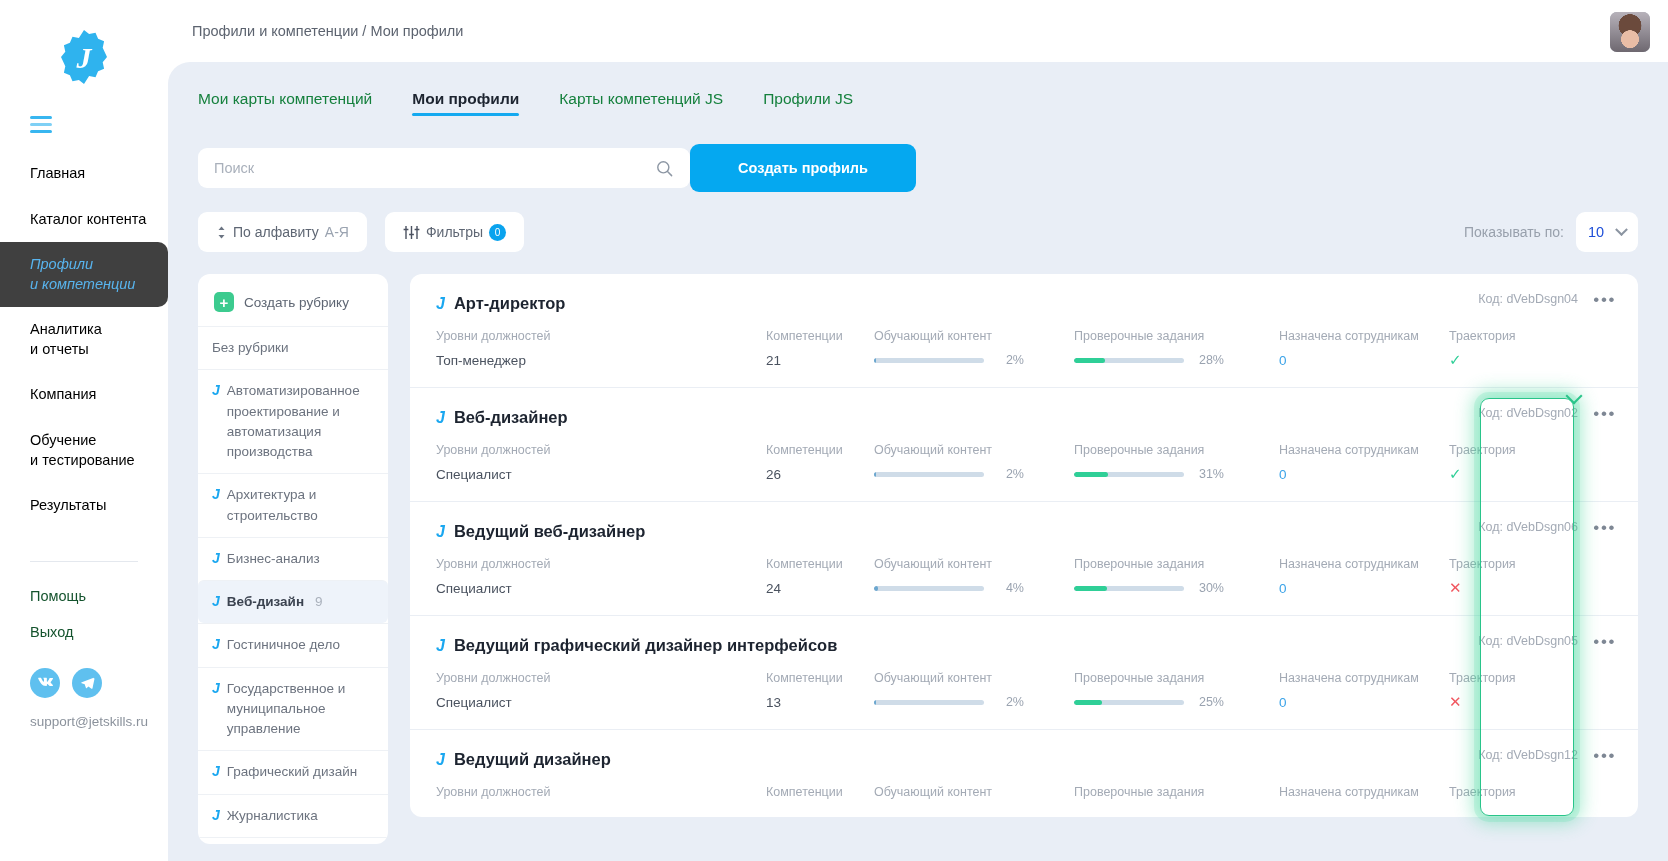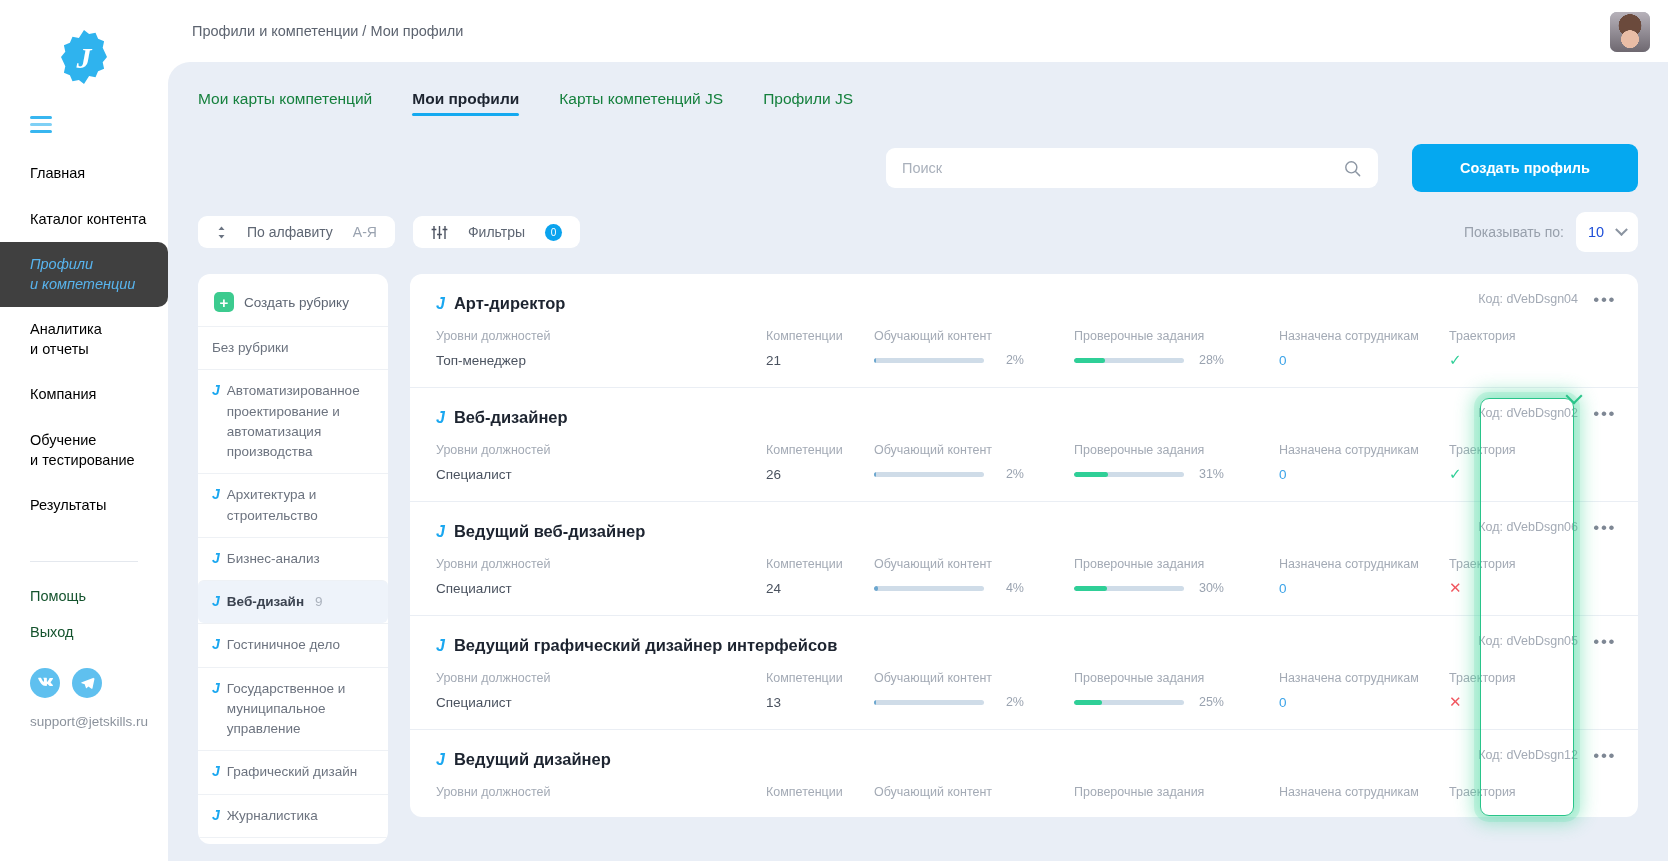--- a/index.html
+++ b/index.html
@@ -51,42 +51,42 @@
     padding: 0 0 0 0; position:relative; overflow:hidden;
   }
 
   
   .tabs { display:flex; gap:40px; padding: 28px 0 0 30px; }
   .tab { font-size:15.5px; color:#15803d; padding-bottom:8px; cursor:pointer; position:relative; }
   .tab.active { color:#1d2430; font-weight:600; }
   .tab.active::after { content:""; position:absolute; left:0; right:0; bottom:0; height:3px; background:#14a9f0; border-radius:2px; }
 
   
-  .search-row { display:flex; align-items:center; justify-content:flex-end; padding: 28px 30px 0 30px; gap: 34px; }
+  .search-row { display:flex; align-items:center; justify-content:flex-start; padding: 28px 30px 0 30px; }
   .search-box {
     width:492px; height:40px; background:#fff; border-radius:9px; display:flex;
     align-items:center; padding: 0 16px; position:relative;
   }
   .search-box input {
     border:0; outline:0; flex:1; font-size:14.5px; color:#3b4350;
     font-family:"Liberation Sans", sans-serif; background:transparent;
   }
   .search-box input::placeholder{ color:#a9b0bb; }
   .create-btn {
     width:226px; height:48px; border-radius:9px; background:#05a8f0; color:#fff;
     font-size:14.5px; font-weight:700; border:0; cursor:pointer;
     font-family:"Liberation Sans", sans-serif;
   }
 
   
   .ctrl-row { display:flex; align-items:center; justify-content:space-between; padding: 20px 30px 0 30px; }
   .ctrl-left { display:flex; gap:18px; }
   .pill {
-    height:32px; background:#fff; border-radius:9px; display:flex; align-items:center;
-    gap:20px; padding: 0 18px; font-size:14px; color:#5e6personally; cursor:pointer;
+    height:40px; background:#fff; border-radius:9px; display:flex; align-items:center;
+    gap:6px; padding: 0 18px; font-size:14px; color:#5e6personally; cursor:pointer;
   }
   .pill { color:#5e6673; }
   .pill .muted { color:#9aa3b0; }
   .badge-count { min-width:17px; height:17px; border-radius:9px; background:#0aa3ee; color:#fff;
     font-size:10px; display:flex; align-items:center; justify-content:center; padding:0 5px; }
   .ctrl-right { display:flex; align-items:center; gap:12px; }
   .show-label { font-size:14px; color:#98a0ac; }
   .select {
     width:62px; height:40px; background:#fff; border-radius:9px; display:flex; align-items:center;
     justify-content:space-between; padding: 0 12px; font-size:14.5px; color:#1d4ed8; cursor:pointer;

